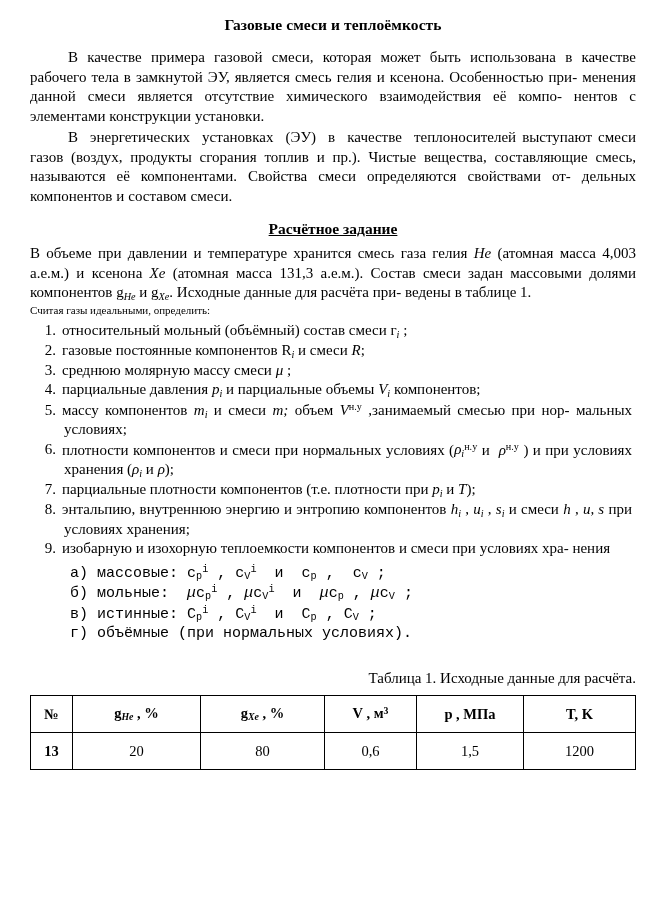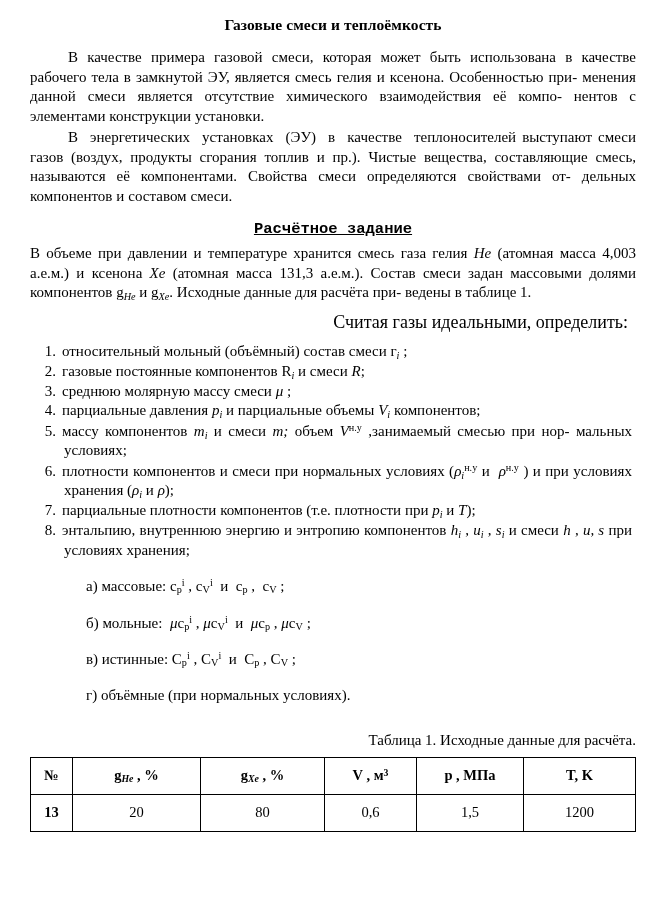--- a/index.html
+++ b/index.html
@@ -38,34 +38,33 @@
     margin: 0 0 2px 0;
     text-indent: 38px;
     word-spacing: 0.2px;
   }
   h2.section-title {
     font-size: 15.5px;
     font-weight: bold;
     text-align: center;
     text-decoration: underline;
     margin: 14px 0 6px 0;
-    font-family: Liberation Mono, monospace;
   }
   p.block {
     font-size: 15px;
     line-height: 1.30;
     text-align: justify;
     margin: 0;
     text-indent: 0;
   }
   p.noind {
-    font-size: 18px;
-    line-height: 1.30;
-    text-align: right;
-    margin: 8px;
+    font-size: 11px;
+    line-height: 1.30;
+    text-align: left;
+    margin: 0;
     text-indent: 0;
   }
   ol.tasks {
     margin: 4px;
     padding: 0;
     list-style: none;
     font-size: 15px;
     line-height: 1.30;
   }
   ol.tasks li {
@@ -82,21 +81,22 @@
     margin-right: 6px;
   }
   .sub-list {
     font-size: 15px;
     line-height: 1.32;
     margin: 0;
     padding: 0 0 0 40px;
     list-style: none;
   }
   .sub-list li {
-    margin: 16px;
+    margin: 0;
+    font-family: Liberation Mono, monospace;
   }
   i { font-style: italic; }
   sub {
     font-size: 68%;
     vertical-align: -0.25em;
     font-style: italic;
   }
   sup {
     font-size: 68%;
     vertical-align: 0.45em;
@@ -176,20 +176,21 @@
 
     <ol class="tasks">
       <li><span class="num">1.</span>относительный мольный (объёмный) состав смеси г<sub>i</sub> ;</li>
       <li><span class="num">2.</span>газовые постоянные компонентов R<sub>i</sub> и смеси <i>R</i>;</li>
       <li><span class="num">3.</span>среднюю молярную массу смеси <i>μ</i> ;</li>
       <li><span class="num">4.</span>парциальные давления <i>p<sub>i</sub></i> и парциальные объемы <i>V<sub>i</sub></i> компонентов;</li>
       <li><span class="num">5.</span>массу компонентов <i>m<sub>i</sub></i> и смеси <i>m;</i> объем <i>V</i><sup>н.у</sup> ,занимаемый смесью при нор-&nbsp;мальных условиях;</li>
       <li><span class="num">6.</span>плотности компонентов и смеси при нормальных условиях (<i>ρ<sub>i</sub></i><sup>н.у</sup> и&nbsp;&nbsp;<i>ρ</i><sup>н.у</sup> ) и при условиях хранения (<i>ρ<sub>i</sub></i> и <i>ρ</i>);</li>
       <li><span class="num">7.</span>парциальные плотности компонентов (т.е. плотности при <i>p<sub>i</sub></i> и <i>T</i>);</li>
       <li><span class="num">8.</span>энтальпию, внутреннюю энергию и энтропию компонентов <i>h<sub>i</sub></i> , <i>u<sub>i</sub></i> , <i>s<sub>i</sub></i> и смеси <i>h</i> , <i>u, s</i> при условиях хранения;</li>
+      <li><span class="num">9.</span>изобарную и изохорную теплоемкости компонентов и смеси при условиях хра-&nbsp;нения</li>
     </ol>
 
     <ul class="sub-list">
       <li>а) массовые: c<sub class="up">р</sub><sup>i</sup> , c<sub class="up">V</sub><sup>i</sup>&nbsp; и&nbsp; c<sub class="up">р</sub> ,&nbsp; c<sub class="up">V</sub> ;</li>
       <li>б) мольные:&nbsp; <i>μ</i>c<sub class="up">р</sub><sup>i</sup> , <i>μ</i>c<sub class="up">V</sub><sup>i</sup>&nbsp; и&nbsp; <i>μ</i>c<sub class="up">р</sub> , <i>μ</i>c<sub class="up">V</sub> ;</li>
       <li>в) истинные: C<sub class="up">р</sub><sup>i</sup> , C<sub class="up">V</sub><sup>i</sup>&nbsp; и&nbsp; C<sub class="up">р</sub> , C<sub class="up">V</sub> ;</li>
       <li>г) объёмные (при нормальных условиях).</li>
     </ul>
 
     <div class="tbl-caption">Таблица 1. Исходные данные для расчёта.</div>

